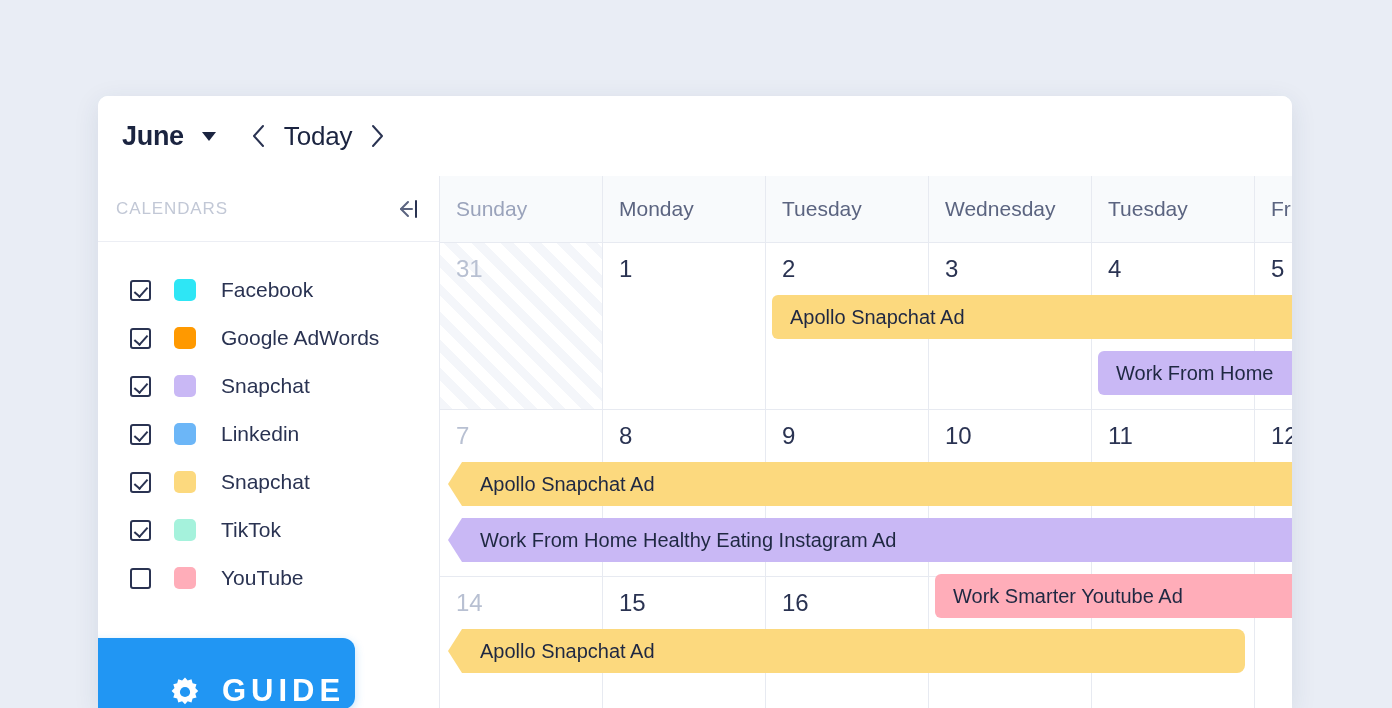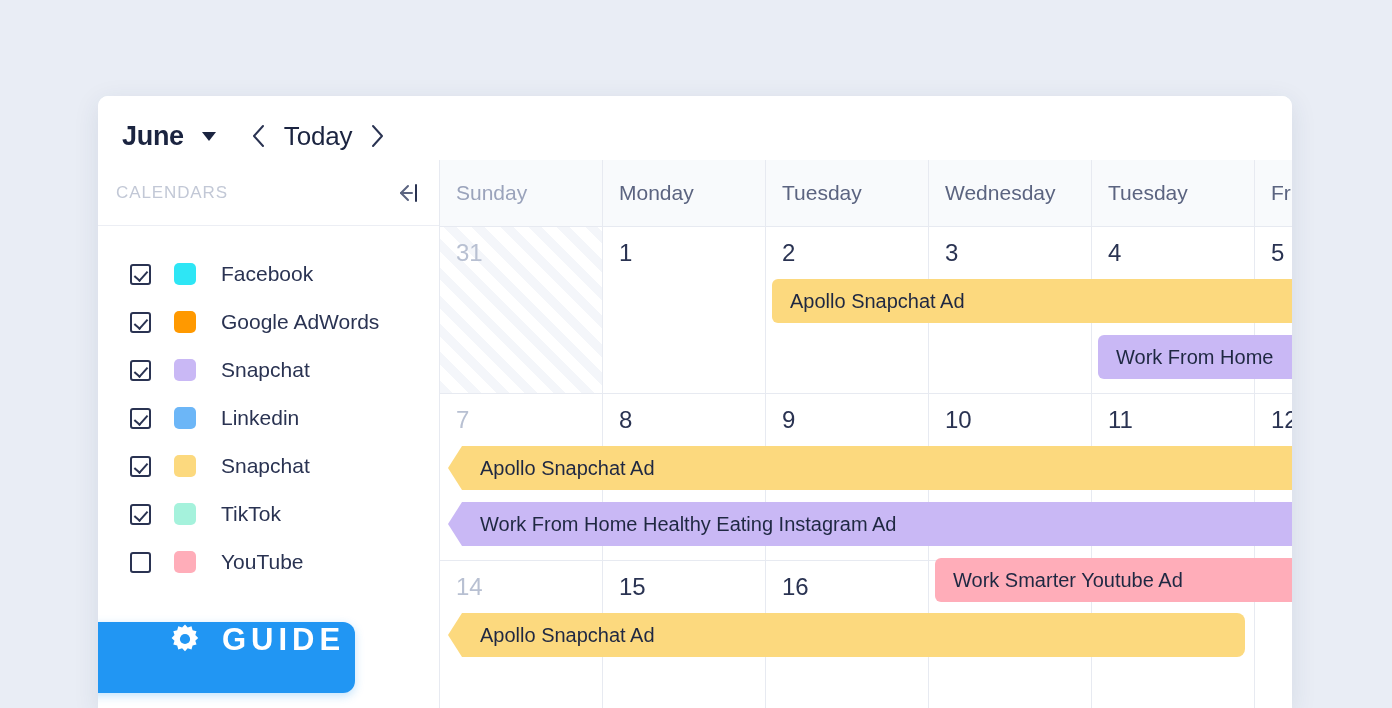--- a/index.html
+++ b/index.html
@@ -76,21 +76,21 @@
     font-size: 26px;
     color: #1b2440;
     margin: 0 12px;
     cursor: pointer;
     letter-spacing: -0.2px;
   }
 
   
   #body-split {
     position: absolute;
-    left: 0; top: 64px;
+    left: 0; top: 80px;
     width: 100%;
     bottom: 0;
     display: flex;
   }
 
   
   #sidebar {
     width: 341px;
     flex: 0 0 341px;
     background: #fff;
@@ -160,21 +160,21 @@
   
   #guide-badge {
     position: absolute;
     left: -26px;
     top: 462px;
     width: 283px;
     height: 71px;
     background: #2196f3;
     border-radius: 12px;
     display: flex;
-    align-items: flex-start;
+    align-items: flex-end;
     box-shadow: 0 3px 10px rgba(33,150,243,0.28);
     z-index: 20;
   }
   #guide-gear {
     margin-left: 96px;
     width: 34px; height: 34px;
     flex: 0 0 34px;
   }
   #guide-text {
     margin-left: 20px;

